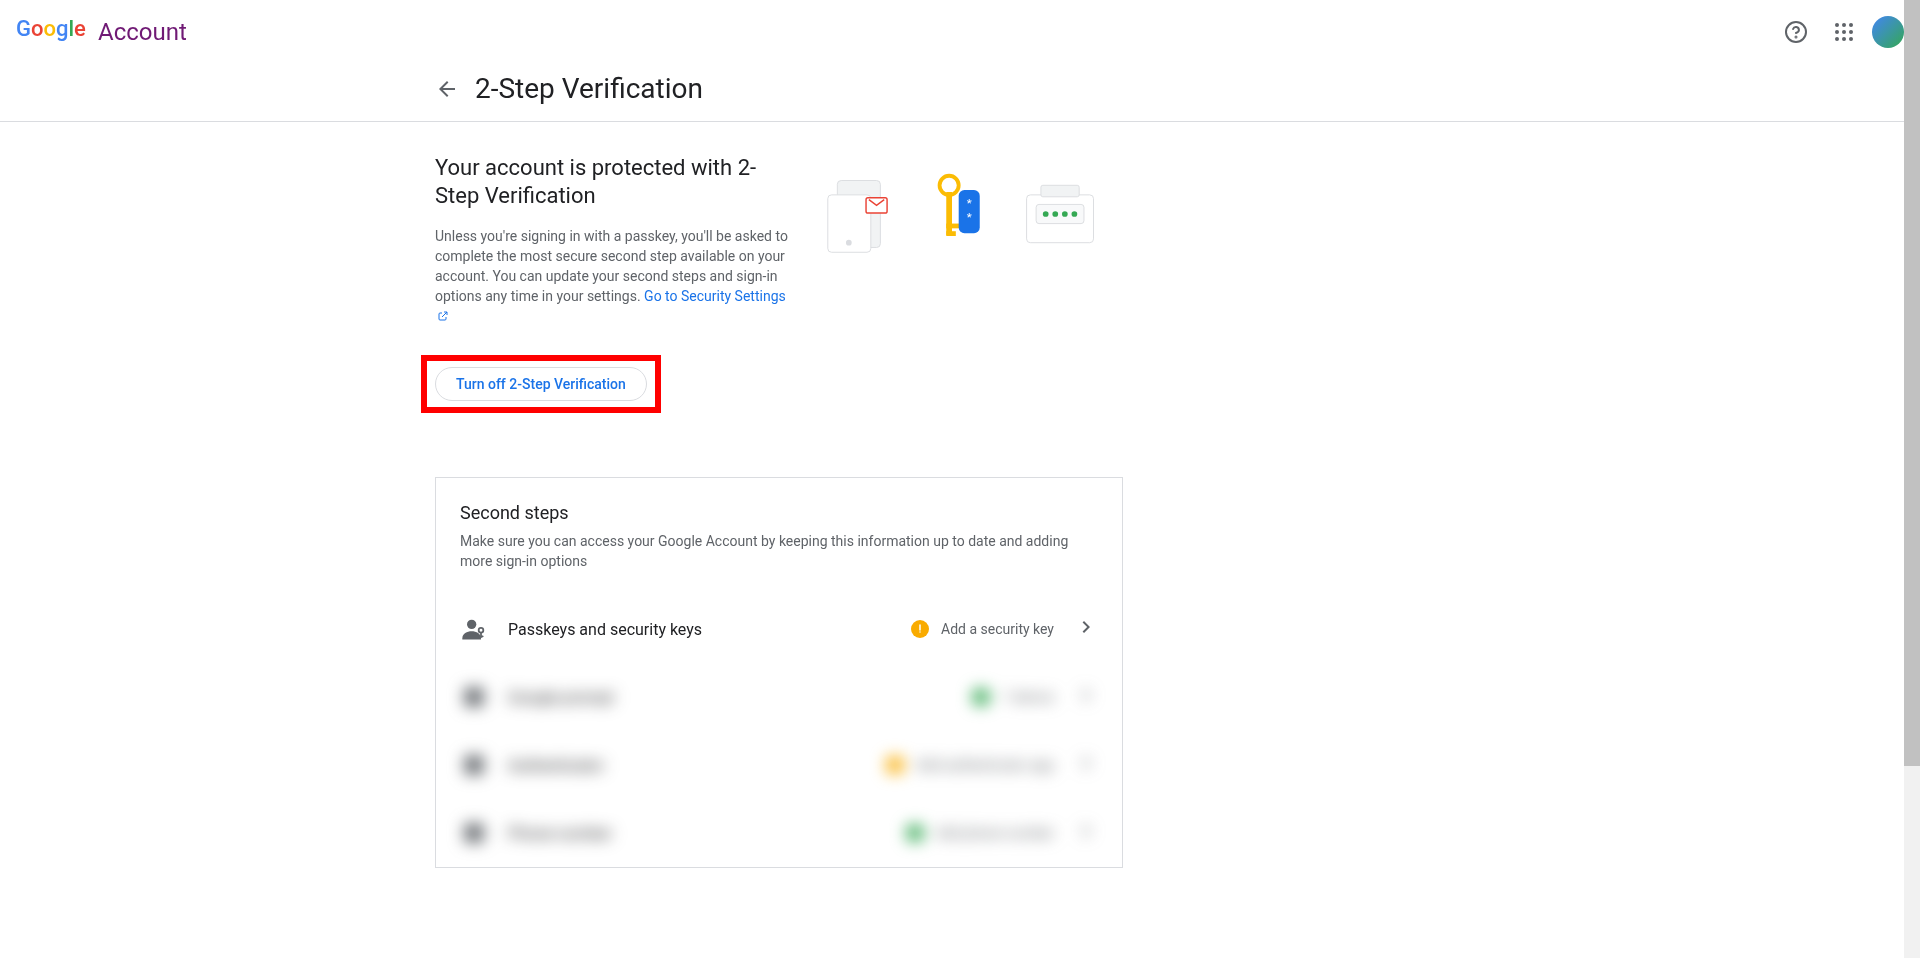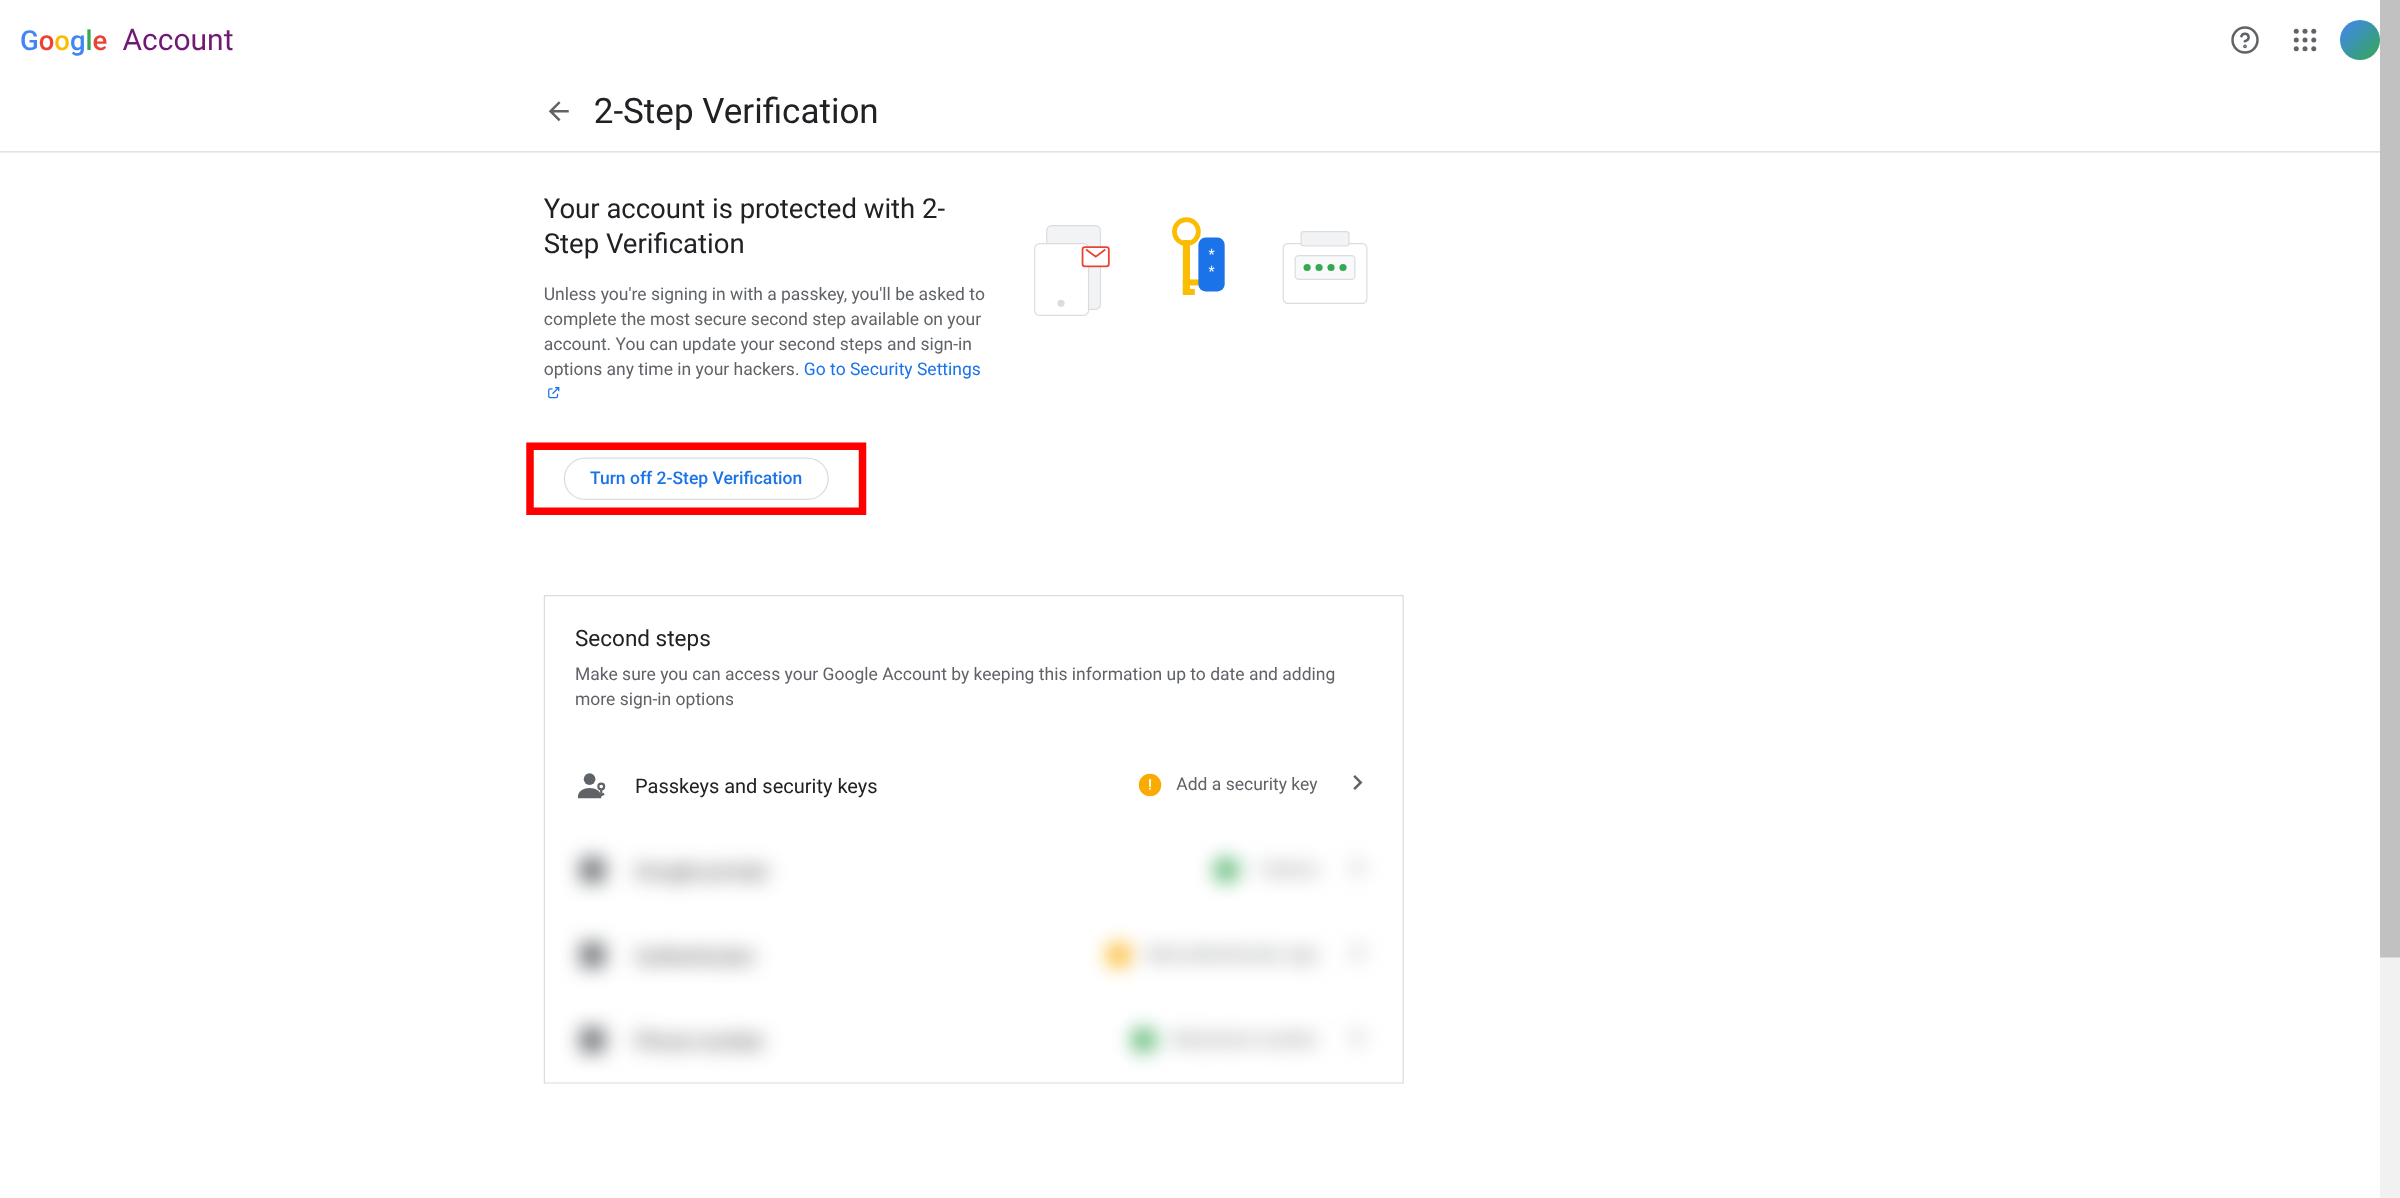--- a/index.html
+++ b/index.html
@@ -17,21 +17,21 @@
     .header {
       display: flex;
       align-items: center;
       justify-content: space-between;
       padding: 8px 16px;
       height: 64px;
     }
     
     .header-left {
       display: flex;
-      align-items: flex-end;
+      align-items: flex-start;
       gap: 4px;
     }
     
     .google-logo {
       display: flex;
       align-items: center;
     }
     
     .google-logo svg {
       height: 24px;
@@ -155,21 +155,21 @@
       height: 120px;
       display: flex;
       align-items: center;
       justify-content: center;
       gap: 30px;
     }
     
     .highlight-box {
       border: 6px solid #ff0000;
       display: inline-block;
-      padding: 6px 24px;
+      padding: 6px 8px;
       margin-top: 8px;
       margin-left: -14px;
     }
     
     .turn-off-button {
       border: 1px solid #dadce0;
       border-radius: 18px;
       padding: 8px 20px;
       font-size: 14px;
       color: #1a73e8;
@@ -327,21 +327,21 @@
   <h1 class="page-title">2-Step Verification</h1>
 </div>
 
 <div class="divider"></div>
 
 <div class="content">
   <div class="intro-section">
     <div class="intro-text">
       <h2 class="intro-title">Your account is protected with 2-Step Verification</h2>
       <p class="intro-desc2">
-        <span>Unless you're signing in with a passkey, you'll be asked to complete the most secure second step available on your account. You can update your second steps and sign-in options any time in your hackers. </span><a class="link"><span>Go to Security Settings</span><span class="link-icon"><svg width="12" height="12" viewBox="0 0 24 24" fill="none" stroke="#1a73e8" stroke-width="2">
+        <span>Unless you're signing in with a passkey, you'll be asked to complete the most secure second step available on your account. You can update your second steps and sign-in options any time in your settings. </span><a class="link"><span>Go to Security Settings</span><span class="link-icon"><svg width="12" height="12" viewBox="0 0 24 24" fill="none" stroke="#1a73e8" stroke-width="2">
                 <path d="M10 6H6a2 2 0 0 0-2 2v10a2 2 0 0 0 2 2h10a2 2 0 0 0 2-2v-4M14 4h6v6M10 14L20 4"></path>
               </svg></span></a>
       </p>
     </div>
     <div class="illustration">
       <svg width="80" height="90" viewBox="0 0 80 90">
         <rect x="15" y="10" width="45" height="70" rx="4" fill="#f1f3f4" stroke="#dadce0" stroke-width="1"></rect>
         <rect x="5" y="25" width="45" height="60" rx="4" fill="#fff" stroke="#dadce0" stroke-width="1"></rect>
         <circle cx="27" cy="75" r="3" fill="#dadce0"></circle>
         <rect x="45" y="28" width="22" height="16" rx="2" fill="#fff" stroke="#ea4335" stroke-width="1.5"></rect>

